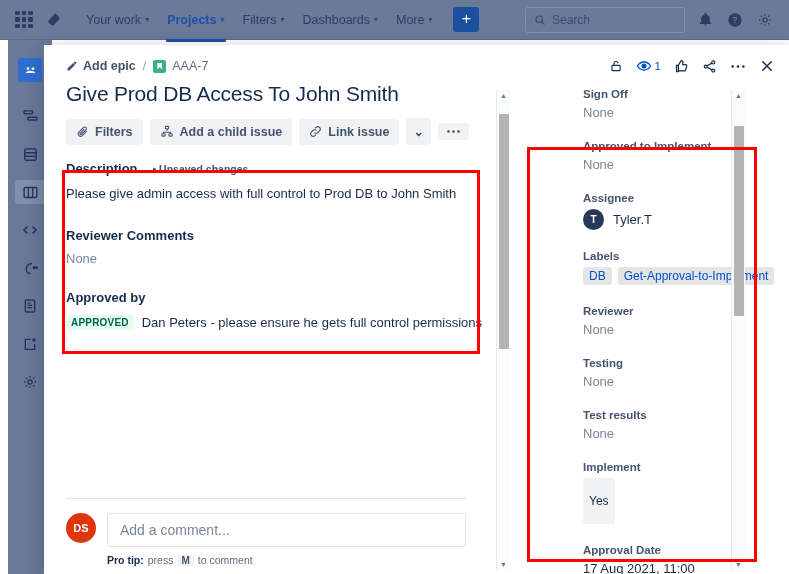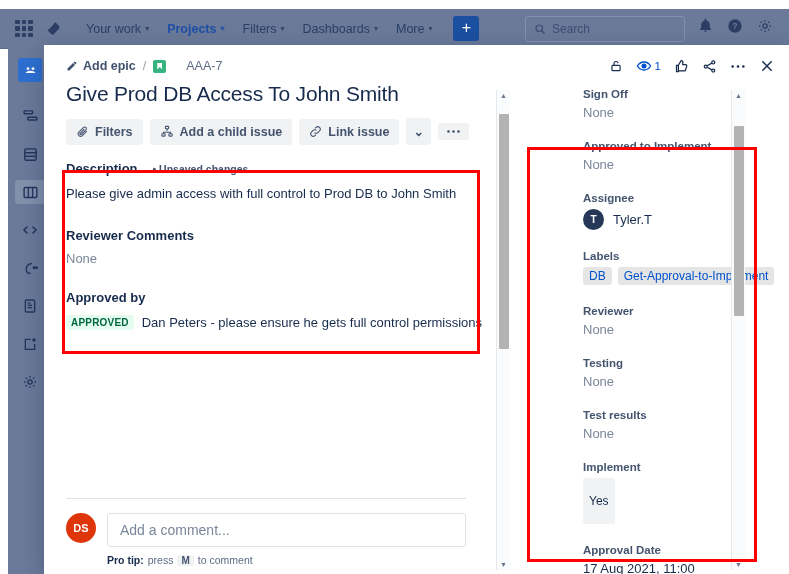--- a/index.html
+++ b/index.html
@@ -8,21 +8,21 @@
     overflow: hidden;
     font-family: "Liberation Sans", sans-serif;
     background: #ffffff;
   }
   #app { position: relative; width: 789px; height: 574px; overflow: hidden; }
 
   
   .backdrop { position: absolute; inset: 0; background: #ffffff; }
 
   .topnav {
-    position: absolute; left: 0; top: 9px; width: 789px; height: 40px;
+    position: absolute; left: 0; top: 0; width: 789px; height: 40px;
     background: #6b7a99;
     display: flex; align-items: center; gap: 0px;
     border-bottom: 1px solid #5d6b88;
   }
   .tn-left { display: flex; align-items: center; }
   .appswitch {
     width: 22px; height: 22px; margin-left: 13px; margin-right: 8px;
     display: grid; grid-template-columns: repeat(3,1fr); grid-template-rows: repeat(3,1fr);
     gap: 2px; padding: 2px;
   }
@@ -37,21 +37,21 @@
   .nav-item.active::after {
     content: ""; position: absolute; left: 8px; right: 8px; bottom: -9px;
     height: 3px; background: #1f4fa8; border-radius: 2px;
   }
   .caret { font-size: 8px; opacity: .85; }
   .createbtn {
     margin-left: 12px; width: 26px; height: 25px; background: #1b4fa0;
     border-radius: 3px; color: #ffffff; font-size: 16px; line-height: 23px;
     text-align: center; cursor: pointer; font-weight: 400;
   }
-  .tn-right { margin-left: auto; display: flex; align-items: flex-start; gap: 10px; padding-right: 14px; }
+  .tn-right { margin-left: auto; display: flex; align-items: center; gap: 10px; padding-right: 14px; }
   .searchbox {
     width: 160px; height: 26px; border: 1px solid #8490ab; border-radius: 3px;
     display: flex; align-items: center; gap: 6px; padding: 0 8px;
     color: #3e4e73; font-size: 12px; background: transparent;
   }
   .tn-icon { width: 20px; height: 20px; color: #2c3e63; display: flex; align-items: center; justify-content: center; cursor: pointer; }
 
   .leftrail {
     position: absolute; left: 8px; top: 40px; width: 44px; height: 534px;
     background: #6b7a99;
@@ -75,21 +75,21 @@
     position: absolute; left: 44px; top: 45px; width: 745px; height: 529px;
     background: #ffffff; box-shadow: 0 6px 22px rgba(9,30,66,.28);
     display: flex; flex-direction: column; overflow: hidden;
   }
   .modal-head {
     display: flex; align-items: center; padding: 13px 14px 6px 22px; flex: 0 0 auto;
   }
   .breadcrumb { display: flex; align-items: center; gap: 7px; font-size: 12.5px; color: #5a6276; }
   .bc-link { color: #42526e; font-weight: 600; display: flex; align-items: center; gap: 5px; cursor: pointer; }
   .bc-sep { color: #97a0af; }
-  .bc-issue { color: #5e6c84; cursor: pointer; display: flex; align-items: center; gap: 20px; }
+  .bc-issue { color: #5e6c84; cursor: pointer; display: flex; align-items: center; gap: 6px; }
   .story-icon { width: 13px; height: 13px; background: #36b37e; border-radius: 2px; display: inline-flex; align-items: center; justify-content: center; }
   .story-icon i { width: 5px; height: 7px; background: #fff; border-radius: 0 0 1px 1px; display: block; clip-path: polygon(0 0,100% 0,100% 100%,50% 66%,0 100%); }
   .head-actions { margin-left: auto; display: flex; align-items: center; gap: 13px; }
   .ha { color: #44546f; display: flex; align-items: center; gap: 3px; cursor: pointer; }
   .ha.watch { color: #0052cc; }
   .ha .cnt { font-size: 11.5px; color: #0052cc; }
 
   .modal-body { flex: 1 1 auto; display: flex; min-height: 0; position: relative; }
 
   .col-main {

